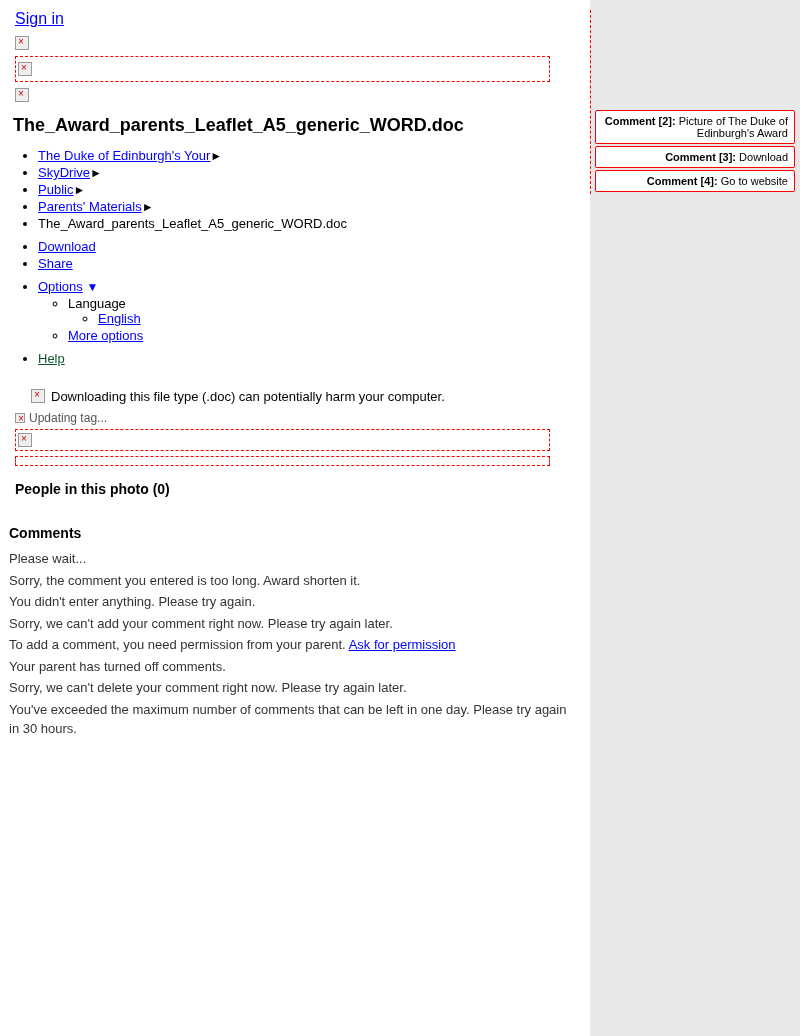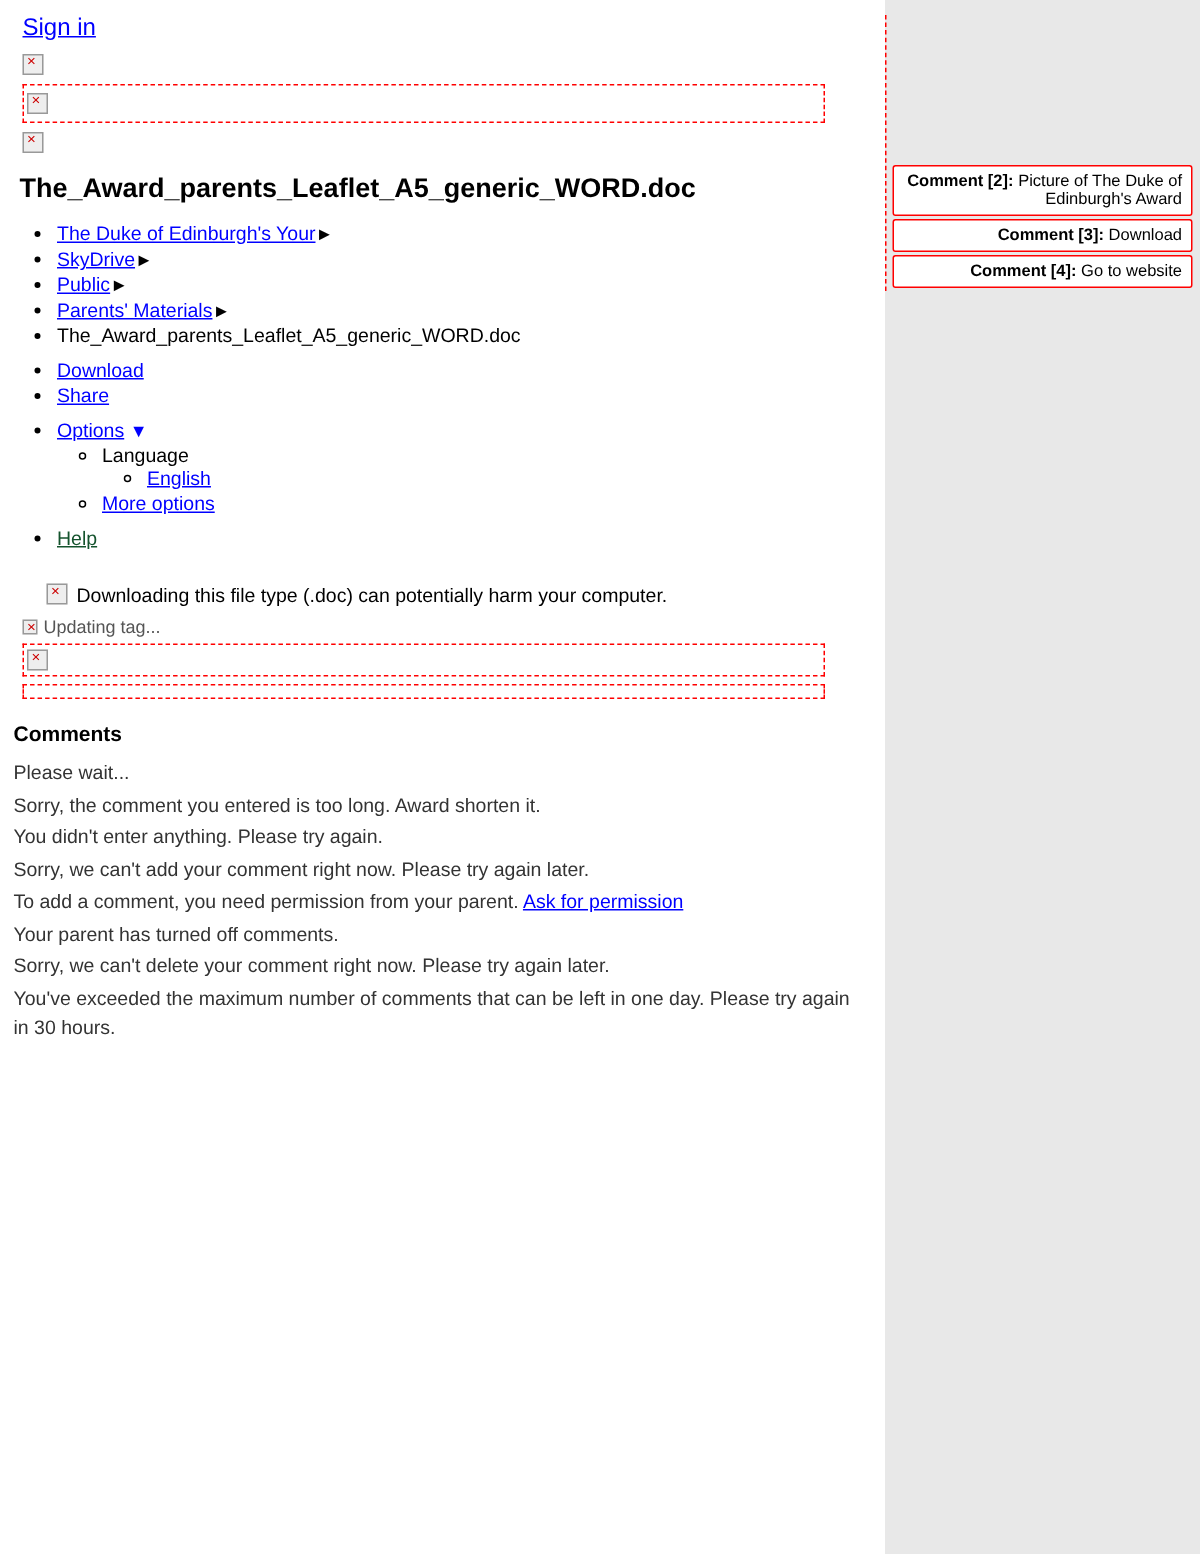--- a/index.html
+++ b/index.html
@@ -292,20 +292,23 @@
     <div class="updating-row">
       <span class="broken-img" style="width:10px; height:10px;"></span>
       <span>Updating tag...</span>
     </div>
 
     <div style="border: 1px dashed #f00; margin: 3px 15px 5px 15px; max-width: 535px; padding: 2px; height: 22px; display: flex; align-items: center;">
       <span class="broken-img"></span>
     </div>
     <div style="border: 1px dashed #f00; margin: 0 15px 5px 15px; max-width: 535px; height: 10px;"></div>
 
+    <div class="people-section">
+      <div class="people-title">People in this photo (0)</div>
+    </div>
 
     <div class="comments-section">
       <div class="comments-title">Comments</div>
       <div class="comment-messages">
         <p>Please wait...</p>
         <p>Sorry, the comment you entered is too long. Award shorten it.</p>
         <p>You didn't enter anything. Please try again.</p>
         <p>Sorry, we can't add your comment right now. Please try again later.</p>
         <p>To add a comment, you need permission from your parent. <a>Ask for permission</a></p>
         <p>Your parent has turned off comments.</p>

